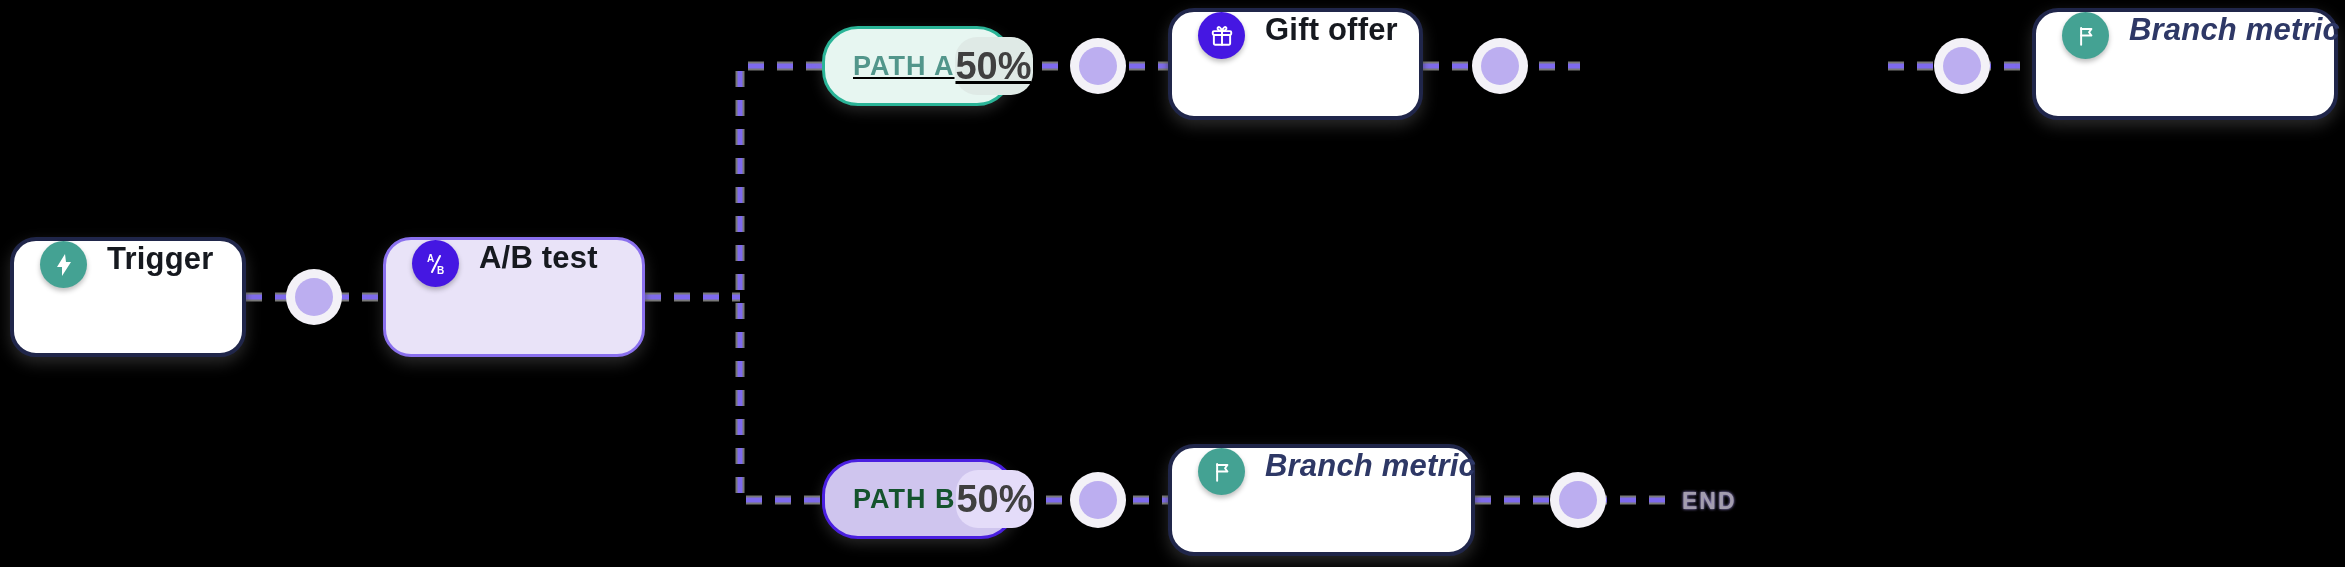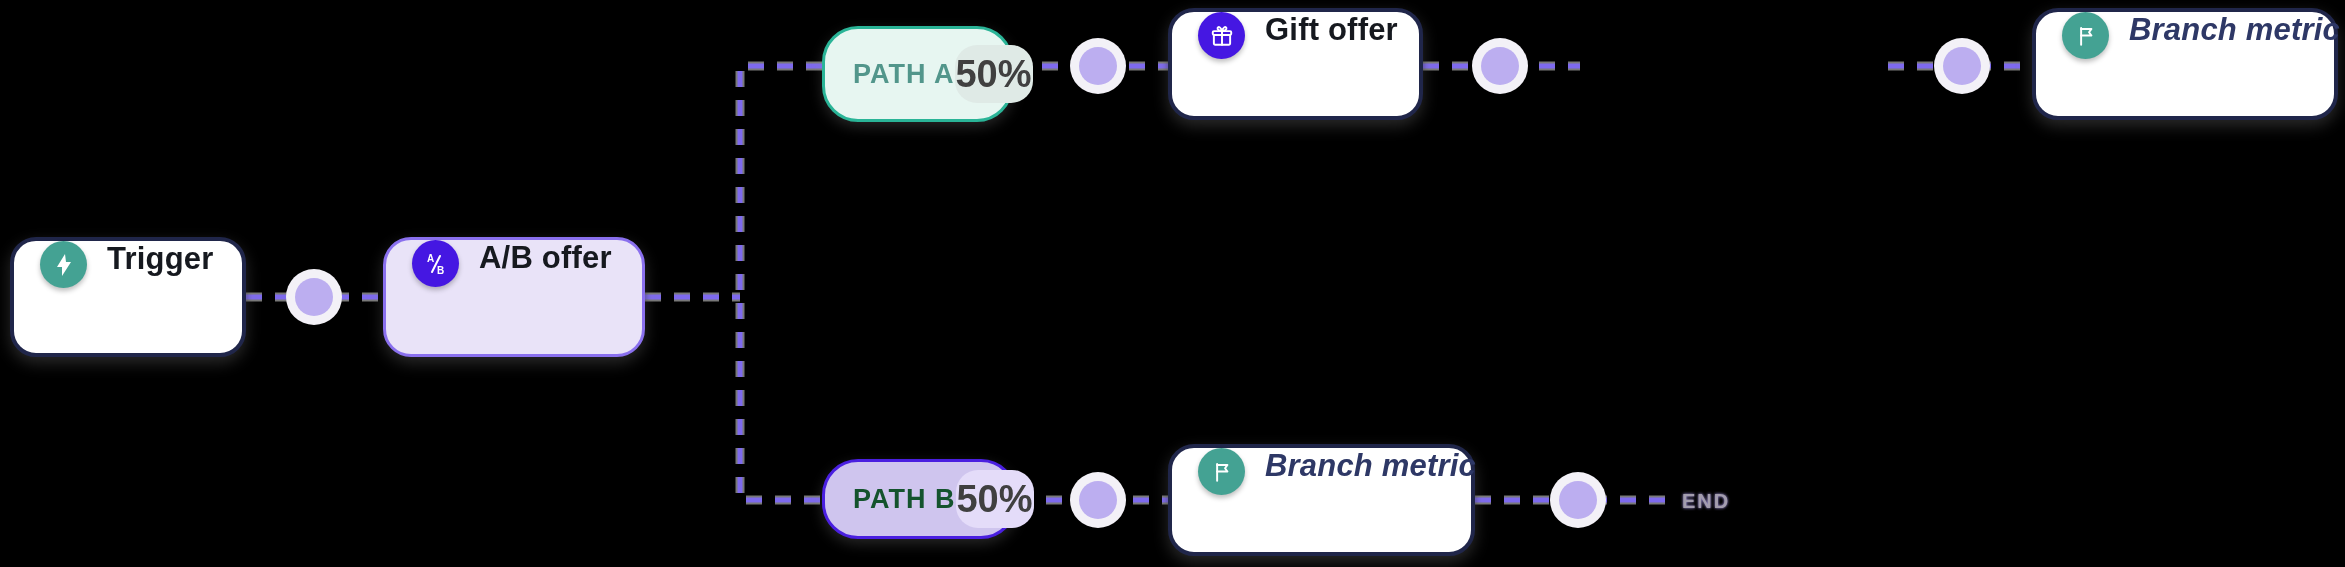--- a/index.html
+++ b/index.html
@@ -79,21 +79,21 @@
     border-radius:50%;
     display:flex;align-items:center;justify-content:center;
     cursor:pointer;
   }
   .dot-core{width:38px;height:38px;border-radius:50%;background:#bcaef0;}
 
   
   .end-label{
     position:absolute;z-index:2;
     transform:translateY(-50%);
-    font-size:20px;font-weight:700;letter-spacing:2px;
+    font-size:23px;font-weight:700;letter-spacing:2px;
     color:#a39dae;
     text-shadow:0 0 3px #b3a2f5;
   }
 
   svg.glyph{display:block;}
 </style>
 </head>
 <body>
 
 <div class="canvas">
@@ -135,24 +135,24 @@
   </div>
 
   <div class="node node-ab" style="left:383px;top:237px;width:262px;height:120px;">
     <span class="icon-circle icon-indigo">
       <svg class="glyph" width="26" height="26" viewBox="0 0 26 26">
         <text x="4" y="11" fill="#ffffff" font-family="Liberation Sans, sans-serif" font-size="10" font-weight="700">A</text>
         <line x1="17" y1="5" x2="9" y2="21" stroke="#ffffff" stroke-width="2" stroke-linecap="round"></line>
         <text x="14" y="23" fill="#ffffff" font-family="Liberation Sans, sans-serif" font-size="10" font-weight="700">B</text>
       </svg>
     </span>
-    <span class="label">A/B offer</span>
-  </div>
-
-  <div class="path-badge badge-a" style="left:822px;top:26px;width:191px;height:96px;">
+    <span class="label">A/B test</span>
+  </div>
+
+  <div class="path-badge badge-a" style="left:822px;top:26px;width:191px;height:80px;text-decoration:underline;">
     <span class="path-label">PATH A</span>
     <span class="percent-chip">50%</span>
   </div>
 
   <div class="dot" style="left:1098px;top:66px;">
     <div class="dot-core"></div>
   </div>
 
   <div class="node" style="left:1168px;top:8px;width:255px;height:112px;">
     <span class="icon-circle icon-indigo">

